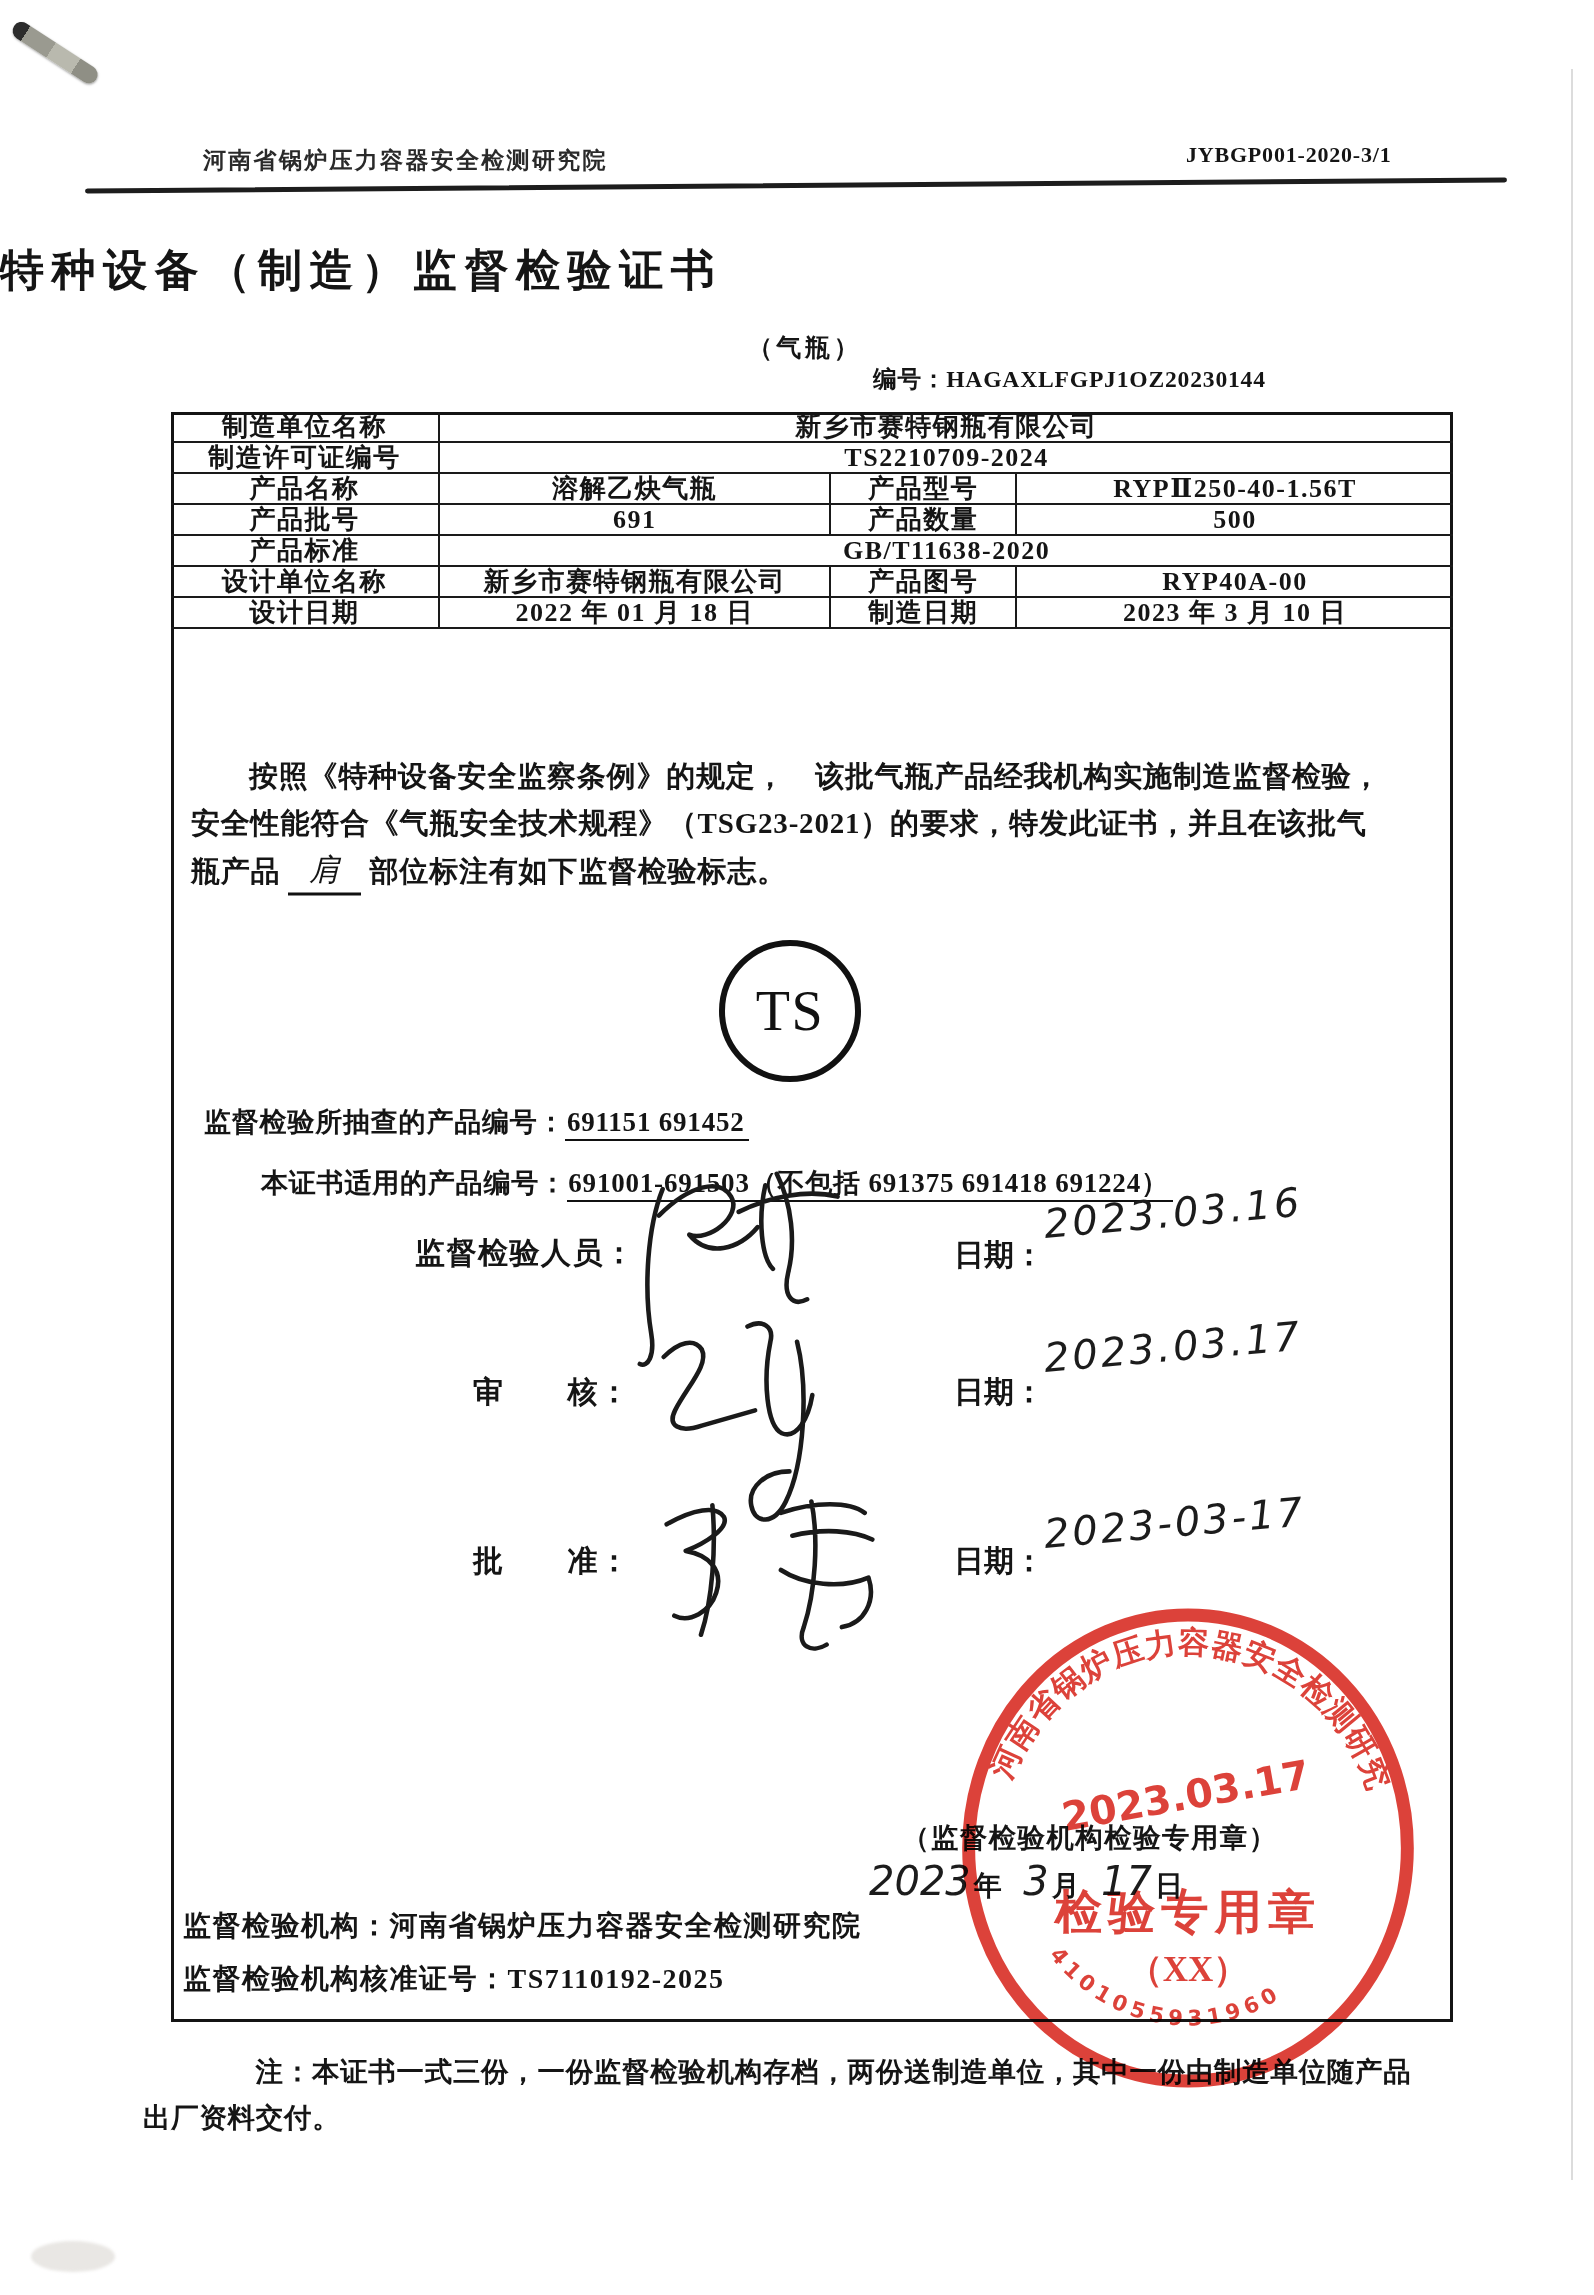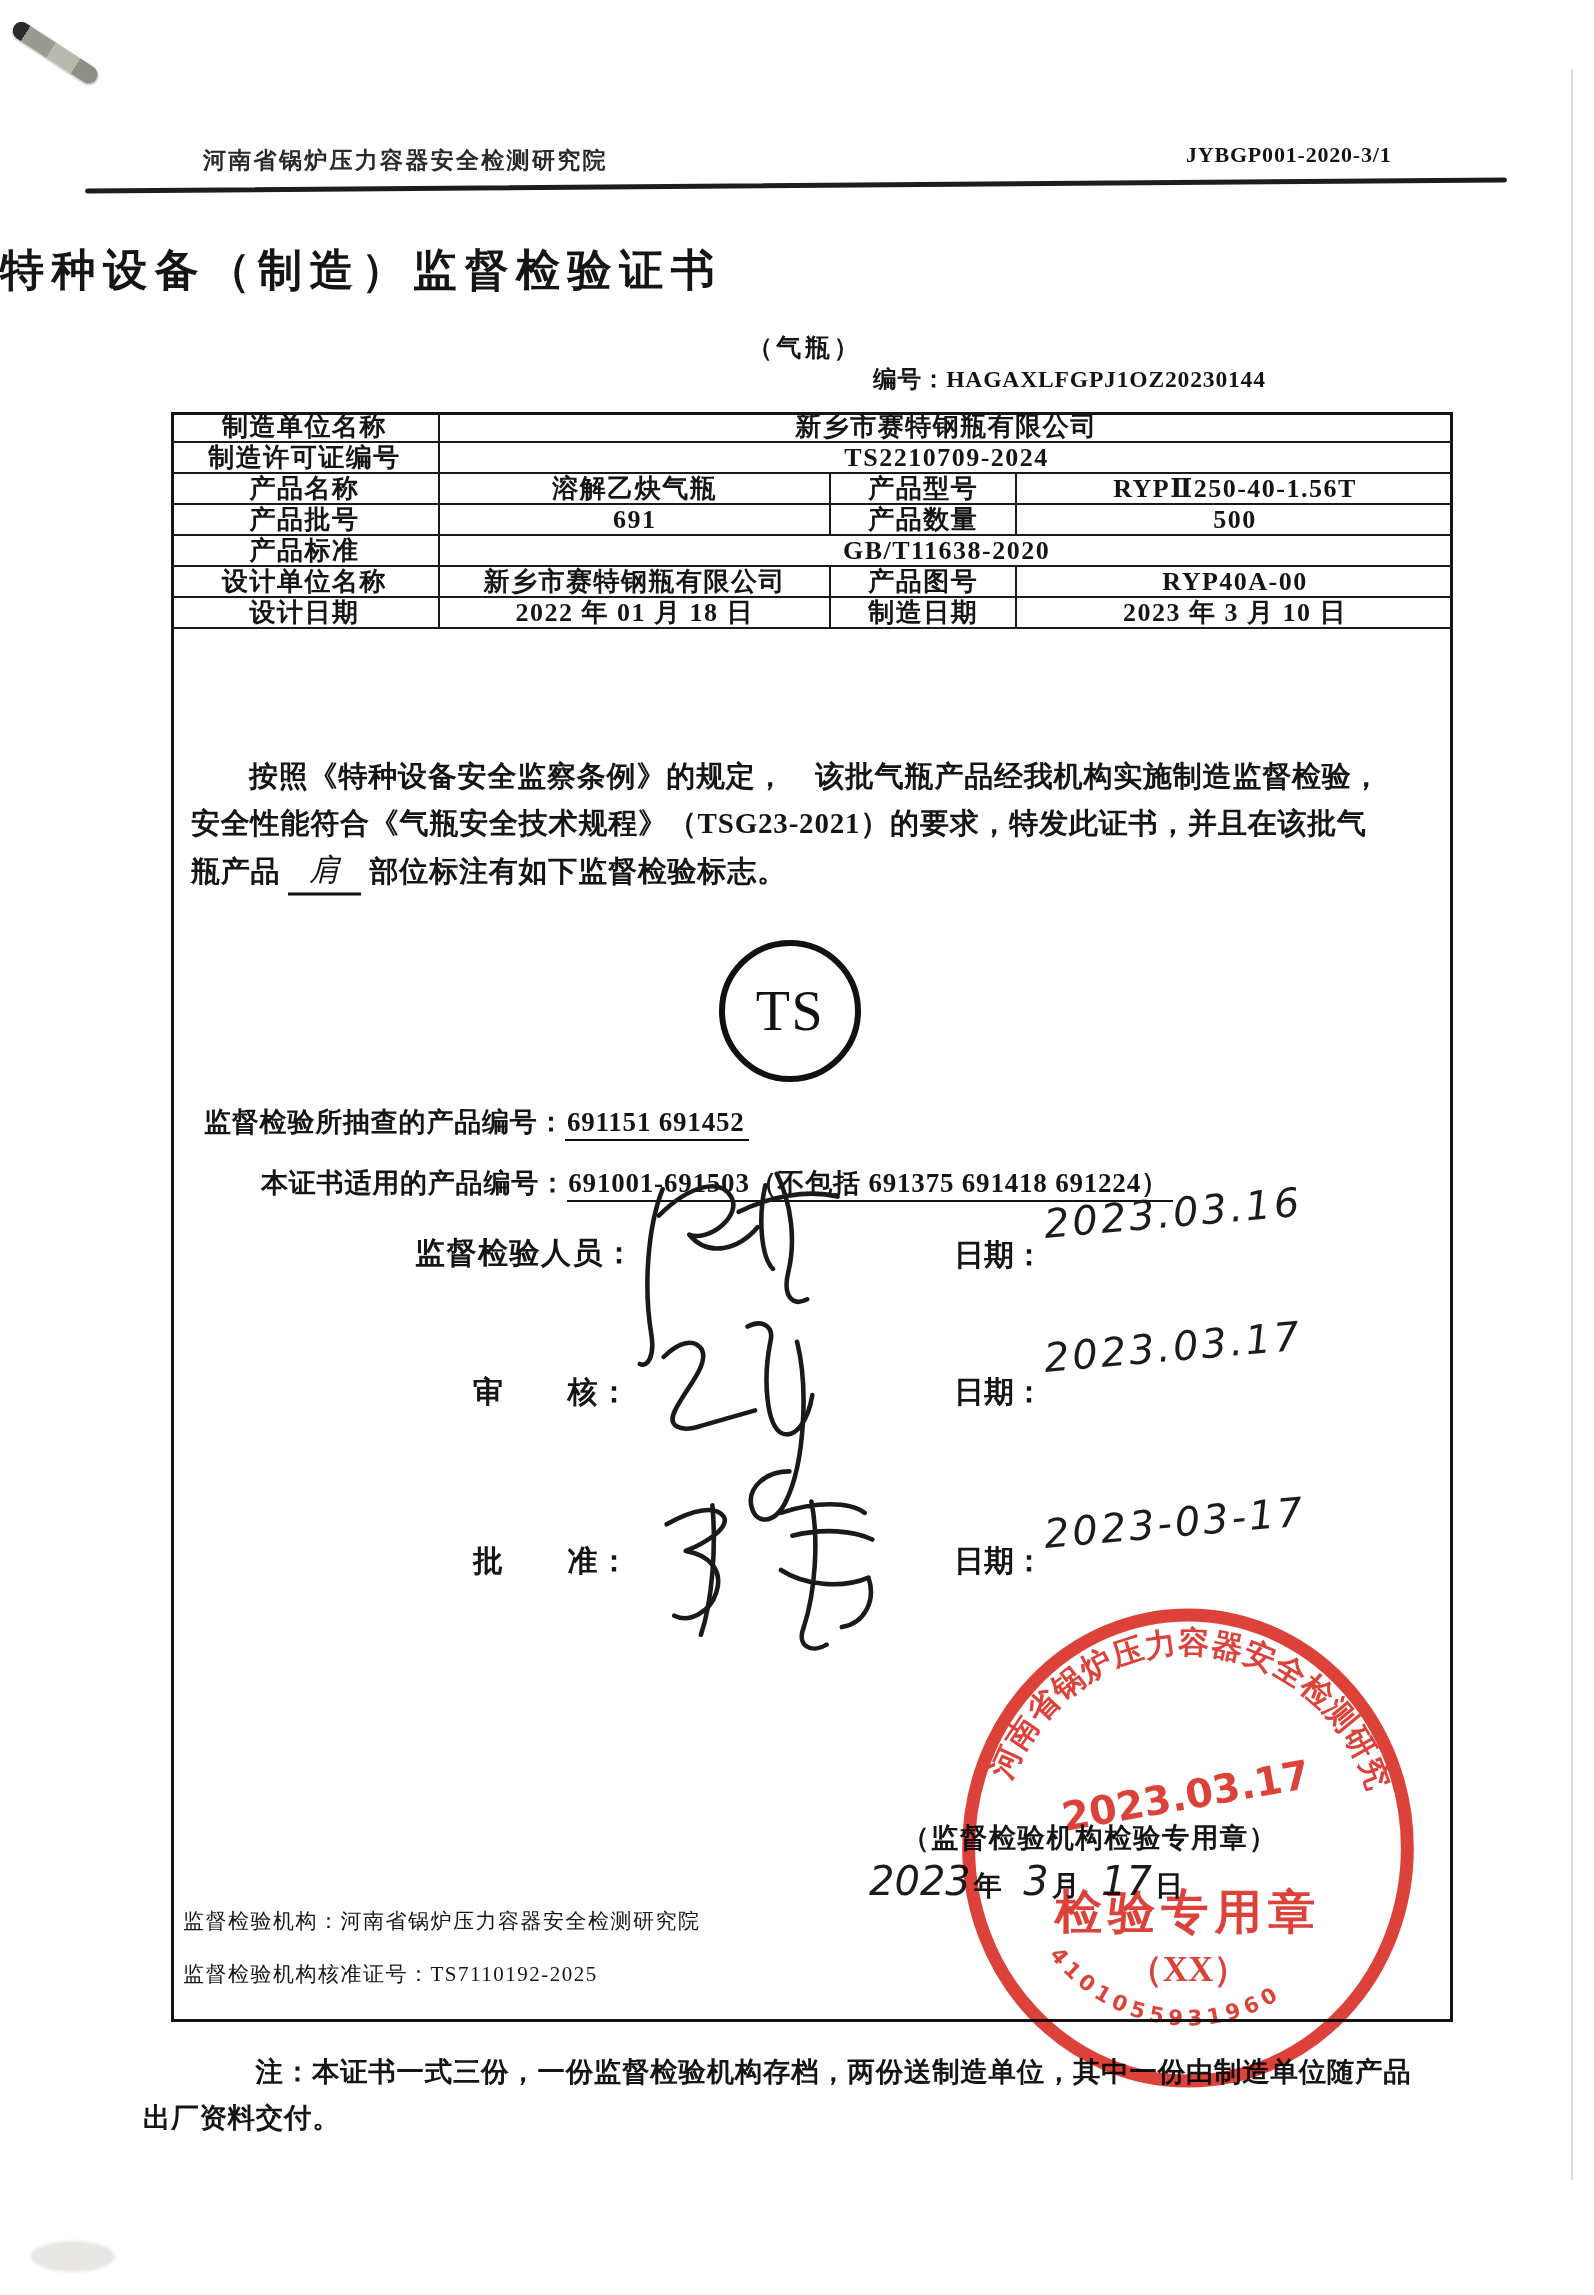--- a/index.html
+++ b/index.html
@@ -45,21 +45,21 @@
   .date-label{font-size:30px;font-weight:700;}
   .hand{font-family:"DejaVu Sans",sans-serif;font-style:italic;font-weight:500;color:#1c1c1c;}
   .hand-date{font-size:40px;letter-spacing:3px;transform:rotate(-5deg);transform-origin:left bottom;}
   .sigsvg{overflow:visible;}
   .sigsvg path{fill:none;stroke:#1a1a1a;stroke-width:6;stroke-linecap:round;stroke-linejoin:round;}
   
   .stamp-caption{left:902px;top:1820px;font-size:27.4px;font-weight:700;letter-spacing:1.5px;z-index:2;}
   .dateline{z-index:2;}
   .dateline .printed{font-size:28px;font-weight:700;}
   .dateline .hw{font-size:40px;}
-  .agency{font-size:21px;font-weight:400;letter-spacing:1.5px;z-index:2;}
+  .agency{font-size:28px;font-weight:700;letter-spacing:1.5px;z-index:2;}
   .stamp{left:954px;top:1602px;z-index:5;mix-blend-mode:multiply;opacity:.88;}
   .stamp text{fill:#d8281e;font-weight:700;}
   
   .note{left:143px;top:2049px;width:1314px;font-size:27.4px;font-weight:700;line-height:46px;letter-spacing:0.8px;}
   .note .l1{text-indent:67px;display:block;text-align:center;}
   
   .pen{left:13.7px;top:17px;width:98px;height:18.3px;border-radius:9.1px;
       background:linear-gradient(90deg,#2c2c2c 0 14%,#9a9a90 14% 45%,#b9b9ae 45% 75%,#8f8f85 75%);
       transform:rotate(33deg);transform-origin:left center;box-shadow:0.8px 0.8px 2.3px rgba(0,0,0,.35);}
   .page-edge{left:1571px;top:69px;width:2.3px;height:2111px;background:#dcdcdc;}

